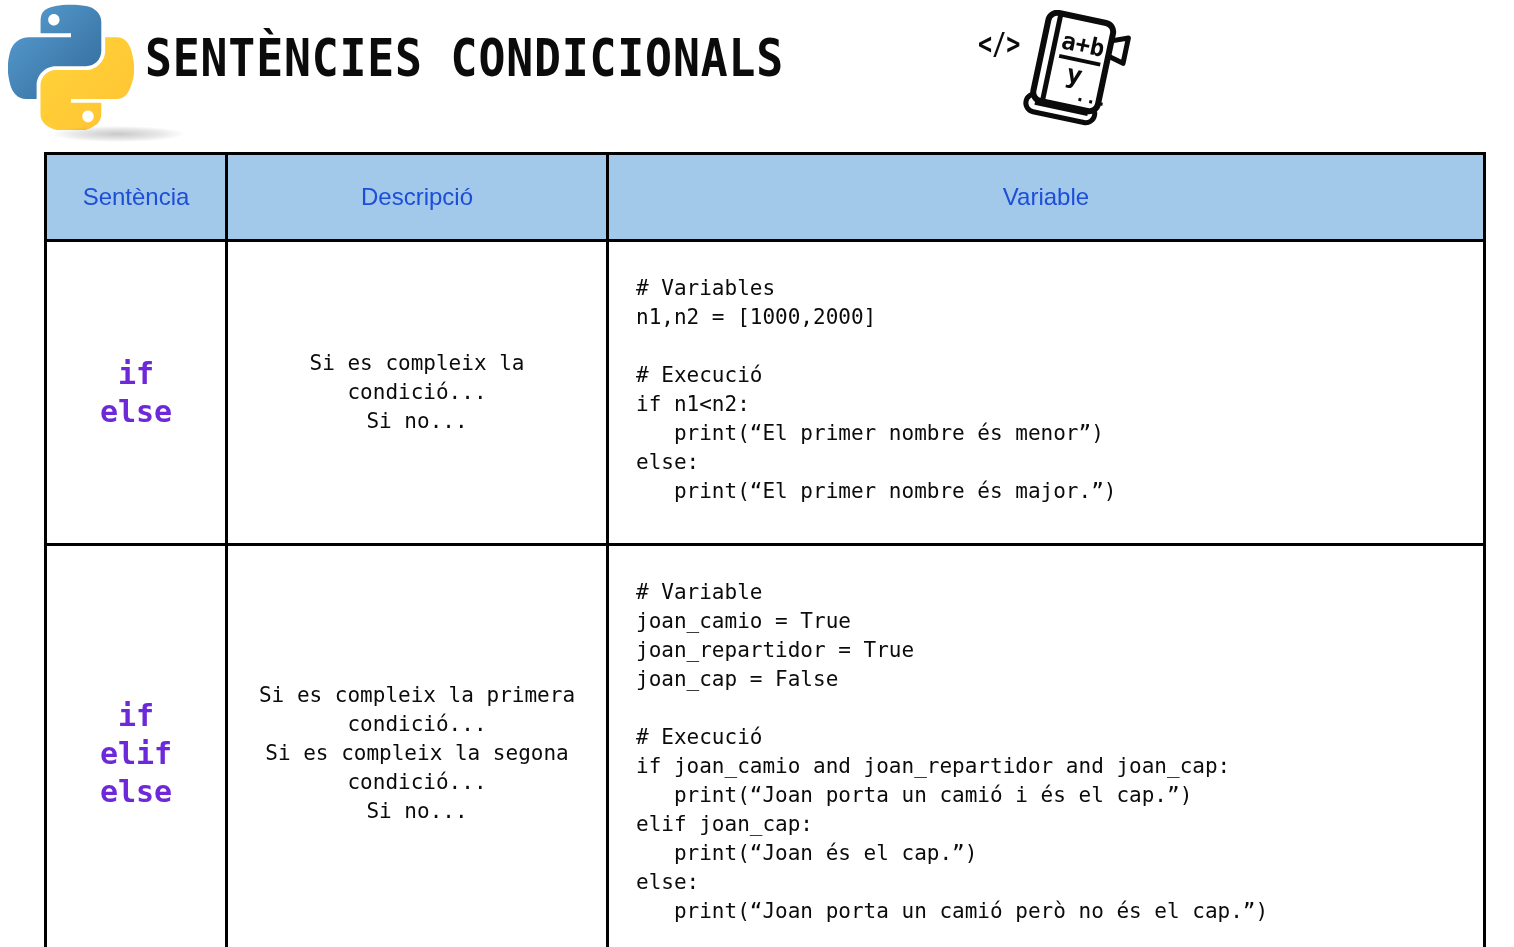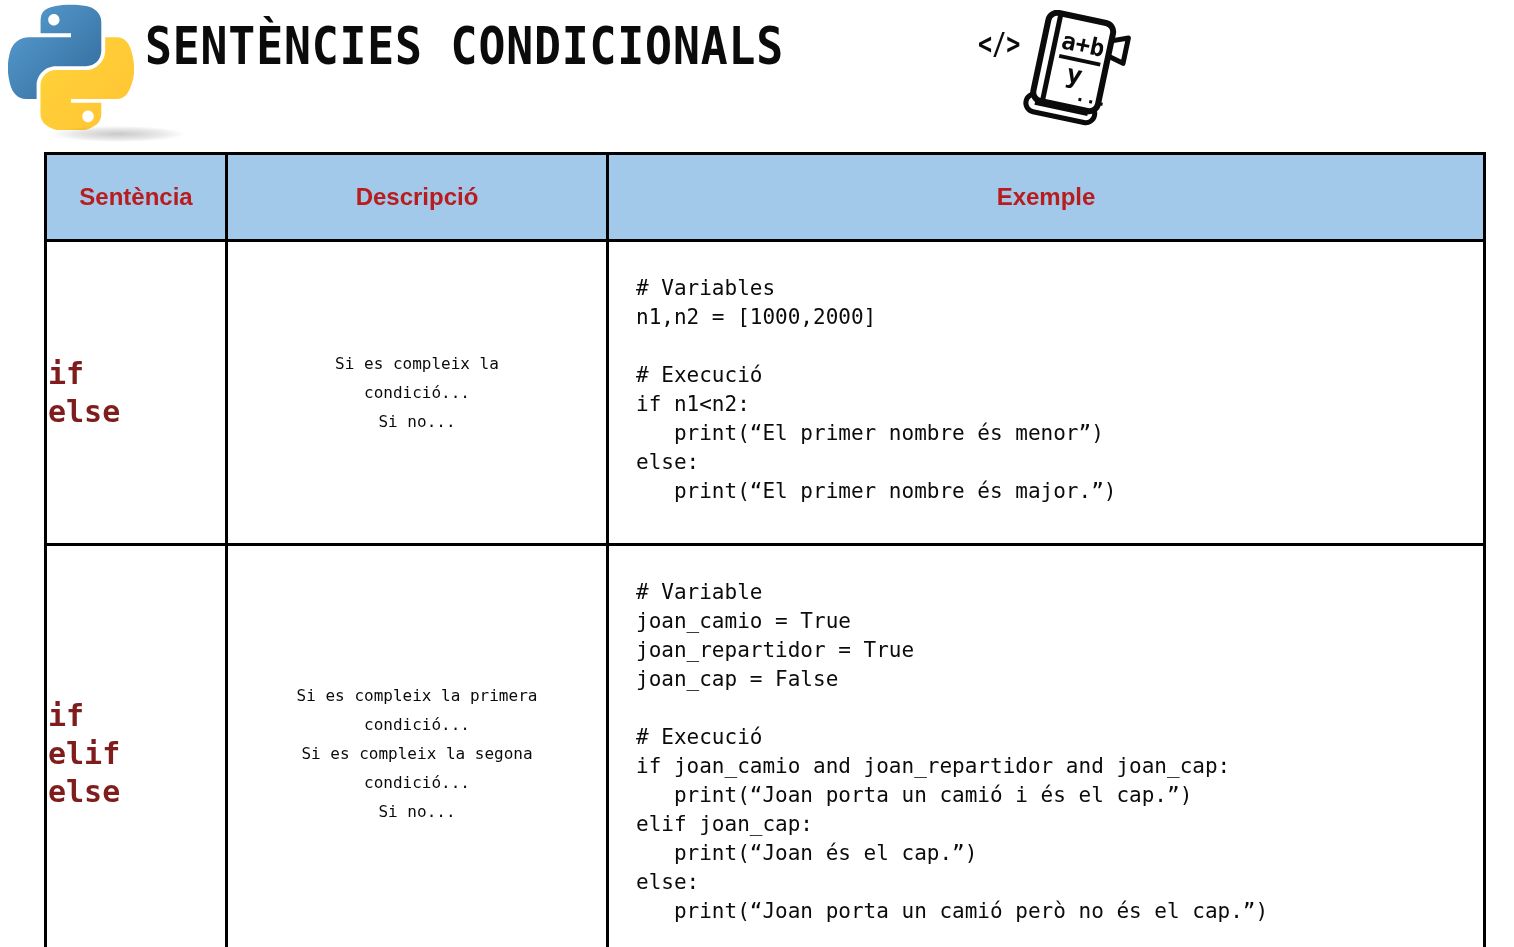--- a/index.html
+++ b/index.html
@@ -8,21 +8,21 @@
     background:#ffffff;color:#111;
     font-family:"Liberation Sans",sans-serif;
   }
   
   .python-logo{position:absolute;left:8px;top:4px;width:126px;height:126px;}
   .logo-shadow{
     position:absolute;left:52px;top:126px;width:132px;height:16px;
     background:radial-gradient(ellipse at center,rgba(60,60,60,.28) 0%,rgba(60,60,60,.12) 45%,rgba(0,0,0,0) 72%);
     border-radius:50%;
   }
-  .title-block{position:absolute;left:145px;top:16px;}
+  .title-block{position:absolute;left:145px;top:28px;}
   .page-title{
     display:inline-block;white-space:nowrap;
     font-family:"DejaVu Sans Mono",monospace;font-weight:bold;
     font-size:52px;line-height:60px;letter-spacing:1px;color:#0b0b0b;
     transform:scaleX(.86);transform-origin:left center;
   }
   .page-subtitle{
     display:inline-block;white-space:nowrap;margin-top:12px;
     font-family:"DejaVu Sans Mono",monospace;font-weight:bold;
     font-size:27px;line-height:30px;letter-spacing:.5px;color:#0b0b0b;
@@ -36,31 +36,31 @@
   }
   .book-icon{position:absolute;left:1018px;top:10px;width:118px;height:126px;}
   
   table.cond-table{
     position:absolute;left:44px;top:152px;width:1442px;
     border-collapse:collapse;table-layout:fixed;background:#fff;
   }
   .cond-table th,.cond-table td{border:3px solid #000;}
   .cond-table thead th{
     height:82px;background:var(--header-bg,#A2C8EA);
-    font-family:"Liberation Sans",sans-serif;font-weight:bold;
-    font-size:24px;color:#b91c1c;text-align:center;vertical-align:middle;
+    font-family:"Liberation Sans",sans-serif;font-weight:normal;
+    font-size:24px;color:#1d4ed8;text-align:center;vertical-align:middle;
   }
   td.cell-sentencia{
     font-family:"DejaVu Sans Mono",monospace;font-weight:bold;
-    font-size:30px;line-height:38px;vertical-align:middle;
-    white-space:pre-line;color:#7f1d1d;
+    font-size:30px;line-height:38px;text-align:center;vertical-align:middle;
+    white-space:pre-line;color:#6d28d9;
   }
   td.cell-descripcio{
     font-family:"DejaVu Sans Mono",monospace;
-    font-size:16px;line-height:29px;text-align:center;vertical-align:middle;
+    font-size:21px;line-height:29px;text-align:center;vertical-align:middle;
     white-space:pre-line;color:#0b0b0b;
   }
   td.cell-exemple{vertical-align:top;padding:20px 8px 8px 15px;}
   td.cell-exemple pre{
     margin:12px;font-family:"DejaVu Sans Mono",monospace;
     font-size:21px;line-height:29px;color:#0b0b0b;
   }
   tr.row-1 td{height:273px;}
   tr.row-2 td{height:387px;}
 </style>
@@ -113,21 +113,21 @@
   <table class="cond-table">
     <colgroup>
       <col style="width:181px">
         <col style="width:381px">
         <col>
     </colgroup>
     <thead>
       <tr>
         <th>Sentència</th>
         <th>Descripció</th>
-        <th>Exemple</th>
+        <th>Variable</th>
       </tr>
     </thead>
     <tbody>
       <tr class="row-1">
         <td class="cell-sentencia">if
 else</td>
         <td class="cell-descripcio">Si es compleix la
 condició...
 Si no...</td>
         <td class="cell-exemple">

